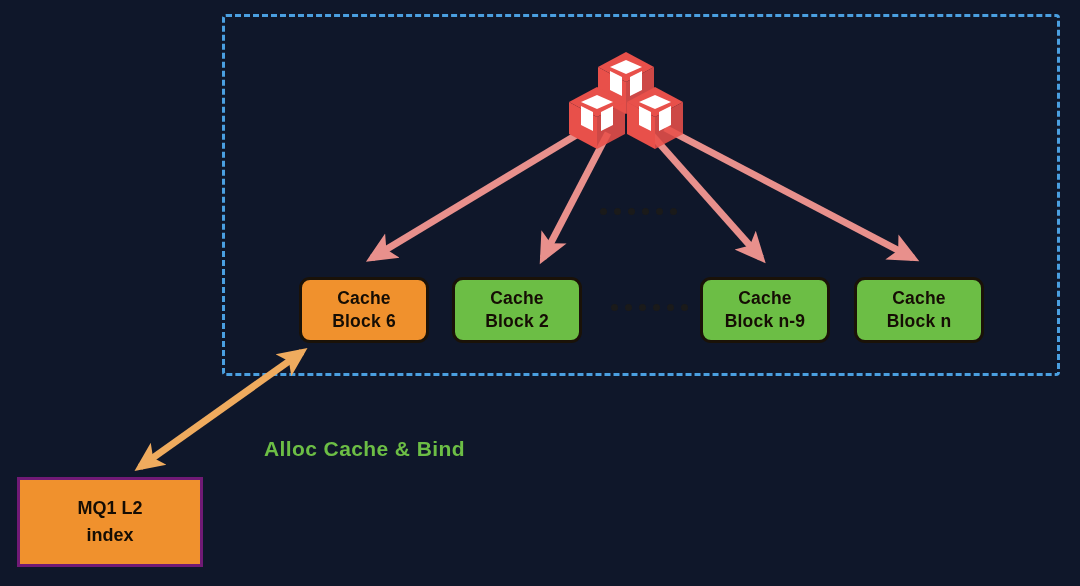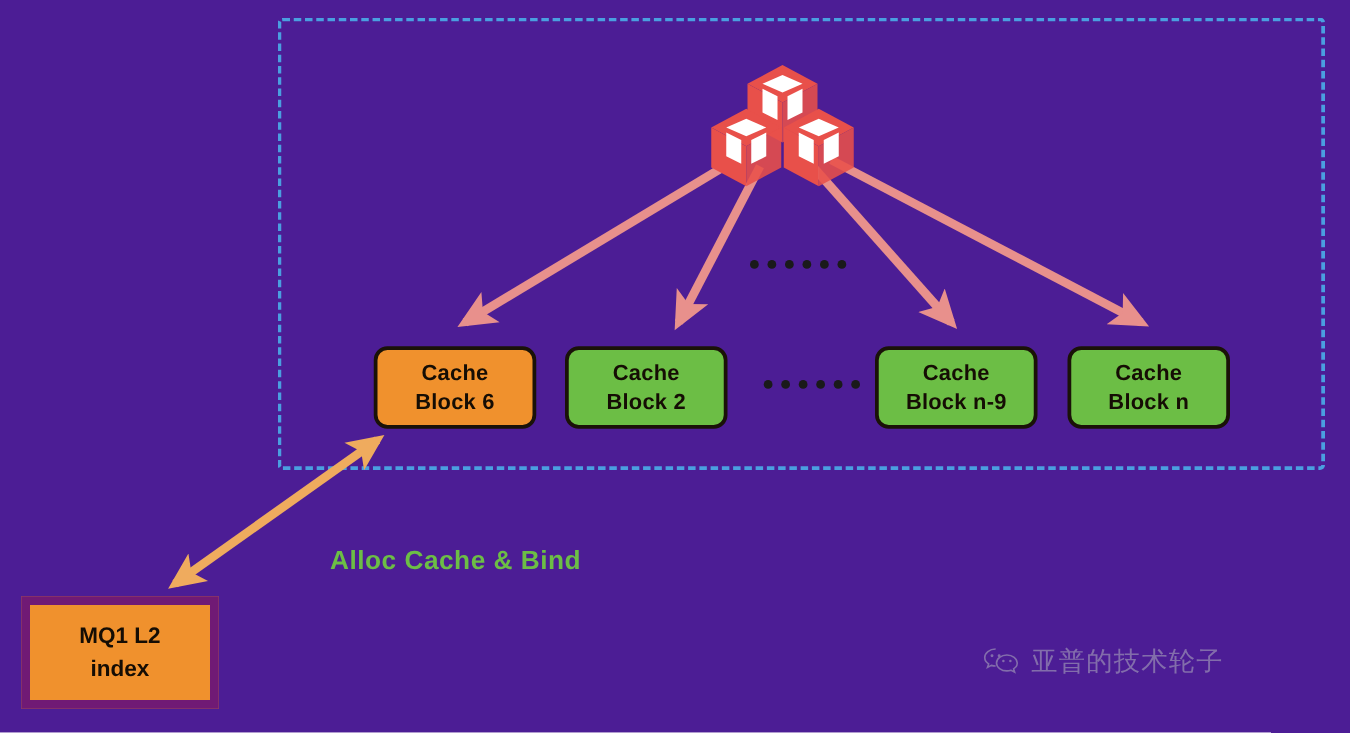--- a/index.html
+++ b/index.html
@@ -7,21 +7,21 @@
     padding: 0;
     background: #ffffff;
   }
   body {
     font-family: "Liberation Sans", sans-serif;
   }
   #canvas {
     position: relative;
     width: 1080px;
     height: 586px;
-    background: #4c1d95;
+    background: #0f172a;
     overflow: hidden;
   }
 
   
   .dashed-region {
     position: absolute;
     left: 222px;
     top: 14px;
     width: 838px;
     height: 362px;
@@ -81,24 +81,24 @@
     background: #1a1a1a;
   }
   .dots-top  { left: 600px; top: 208px; }
   .dots-mid  { left: 611px; top: 304px; }
 
   
   .mq-box {
     position: absolute;
     left: 17px;
     top: 477px;
-    width: 158px;
+    width: 186px;
     height: 90px;
     background: #f0912d;
-    border: 7px solid #701a75;
+    border: 3px solid #701a75;
     box-sizing: border-box;
     display: flex;
     flex-direction: column;
     align-items: center;
     justify-content: center;
     font-size: 18px;
     font-weight: bold;
     color: #150d04;
     line-height: 1.5;
     text-align: center;
@@ -225,29 +225,14 @@
     <span></span>
   </div>
 
   <div class="alloc-label">Alloc Cache &amp; Bind</div>
 
   <div class="mq-box">
     <span>MQ1 L2</span>
     <span>index</span>
   </div>
 
-  <div class="watermark">
-    <svg width="30" height="24" viewBox="0 0 30 24">
-      <g fill="none" stroke="#b9bcc2" stroke-width="1.3">
-        <path d="M10.5,2.2 C5.6,2.2 1.8,5.3 1.8,9.0 C1.8,11.1 3.0,12.9 4.9,14.1 L4.0,16.9 L7.1,15.3 C8.1,15.6 9.3,15.8 10.5,15.8"></path>
-        <path d="M19.5,7.0 C24.0,7.0 27.8,9.9 27.8,13.4 C27.8,15.3 26.7,17.0 24.9,18.1 L25.7,20.7 L22.9,19.2 C21.8,19.5 20.7,19.7 19.5,19.7 C15.0,19.7 11.2,16.8 11.2,13.4 C11.2,9.9 15.0,7.0 19.5,7.0 Z"></path>
-      </g>
-      <g fill="#b9bcc2">
-        <circle cx="7.6" cy="7.6" r="1.15"></circle>
-        <circle cx="13.3" cy="7.6" r="1.15"></circle>
-        <circle cx="16.7" cy="11.8" r="1.0"></circle>
-        <circle cx="22.3" cy="11.8" r="1.0"></circle>
-      </g>
-    </svg>
-    <span class="wm-text">亚普的技术轮子</span>
-  </div>
 
 </div>
 
 </body></html>

